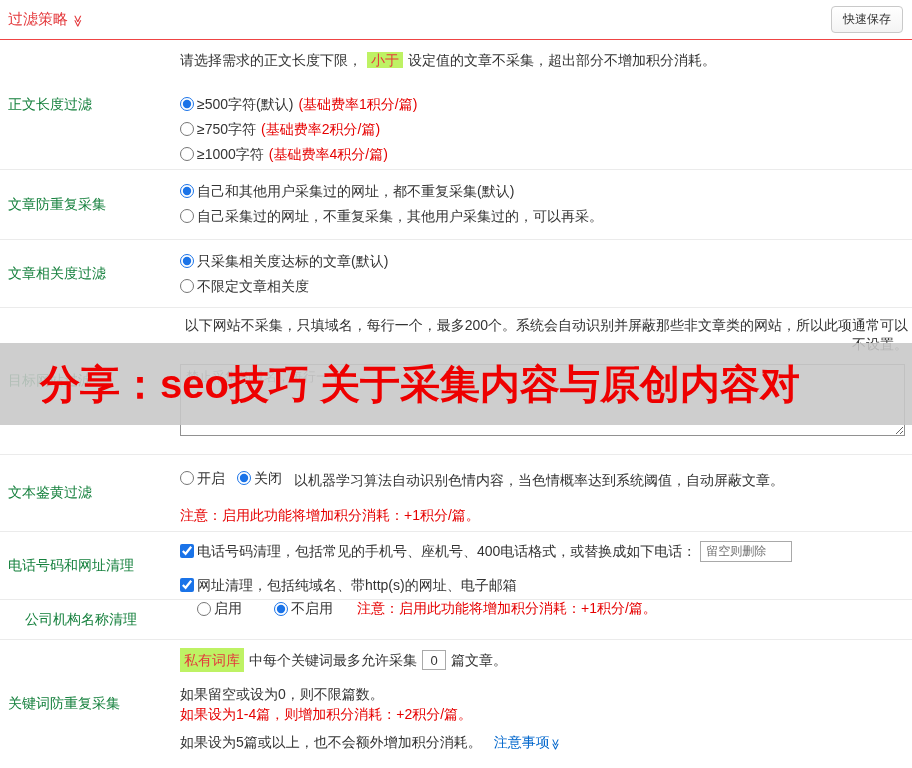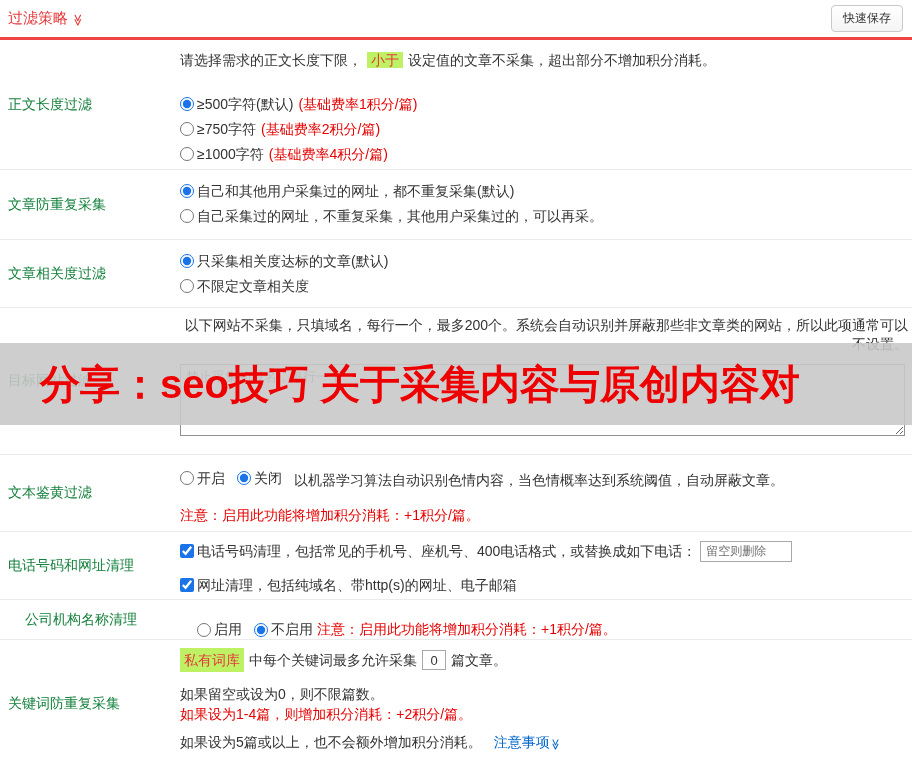--- a/index.html
+++ b/index.html
@@ -10,21 +10,21 @@
     overflow: hidden;
     background: #fff;
     font-family: "Liberation Sans", "DejaVu Sans", sans-serif;
     font-size: 14px; color: #333;
   }
   
   .hdr {
     height: 40px;
     display: flex; align-items: center; justify-content: space-between;
     padding: 0 9px 0 8px;
-    border-bottom: 3px solid #ef4444;
+    border-bottom: 1px solid #ef4444;
   }
   .hdr-title { color:#e4393c; font-size:15px; display:flex; align-items:center; gap:4px; }
   .dbl-chevron {
     display:inline-block; transform: rotate(90deg);
     font-size:12px; line-height:1; position:relative; top:1px;
   }
   .save-btn {
     font-family: inherit;
     font-size: 12px; color:#333;
     background: linear-gradient(#ffffff,#f4f4f4);
@@ -38,21 +38,21 @@
     display:flex; align-items:center;
     padding-left:8px; color:#15803d;
   }
   .row-content { flex:1; padding-right:4px; }
   .r1 { height:130px; } .r1 .row-content { padding-top:10px; }
   .r2 { height:68px; }  .r2 .row-content { padding-top:11px; }
   .r3 { height:70px; }  .r3 .row-content { padding-top:11px; }
   .r4 { height:147px; } .r4 .row-content { padding-top:8px; }
   .r5 { height:77px; }  .r5 .row-content { padding-top:13px; }
   .r6 { height:68px; }  .r6 .row-content { padding-top:7px; }
-  .r7 { height:40px;padding-left:17px; }  .r7 .row-content { display:flex; align-items:flex-end; }
+  .r7 { height:40px;padding-left:17px; }  .r7 .row-content { display:flex; align-items:flex-start;gap:20px; }
   .r8 { height:128px; border-bottom:none; } .r8 .row-content { padding-top:8px; }
   .line { line-height:20px; }
   .opt { display:flex; align-items:center; margin-top:5px; line-height:20px; }
   .opt:first-child { margin-top:0; }
   label.opt, label.inline-opt { cursor:pointer; }
   input[type=radio], input[type=checkbox] {
     width:14px; height:14px; margin:0 3px 0 0;
     accent-color:#1a73e8; flex-shrink:0;
   }
   .red { color:#e60000; }

